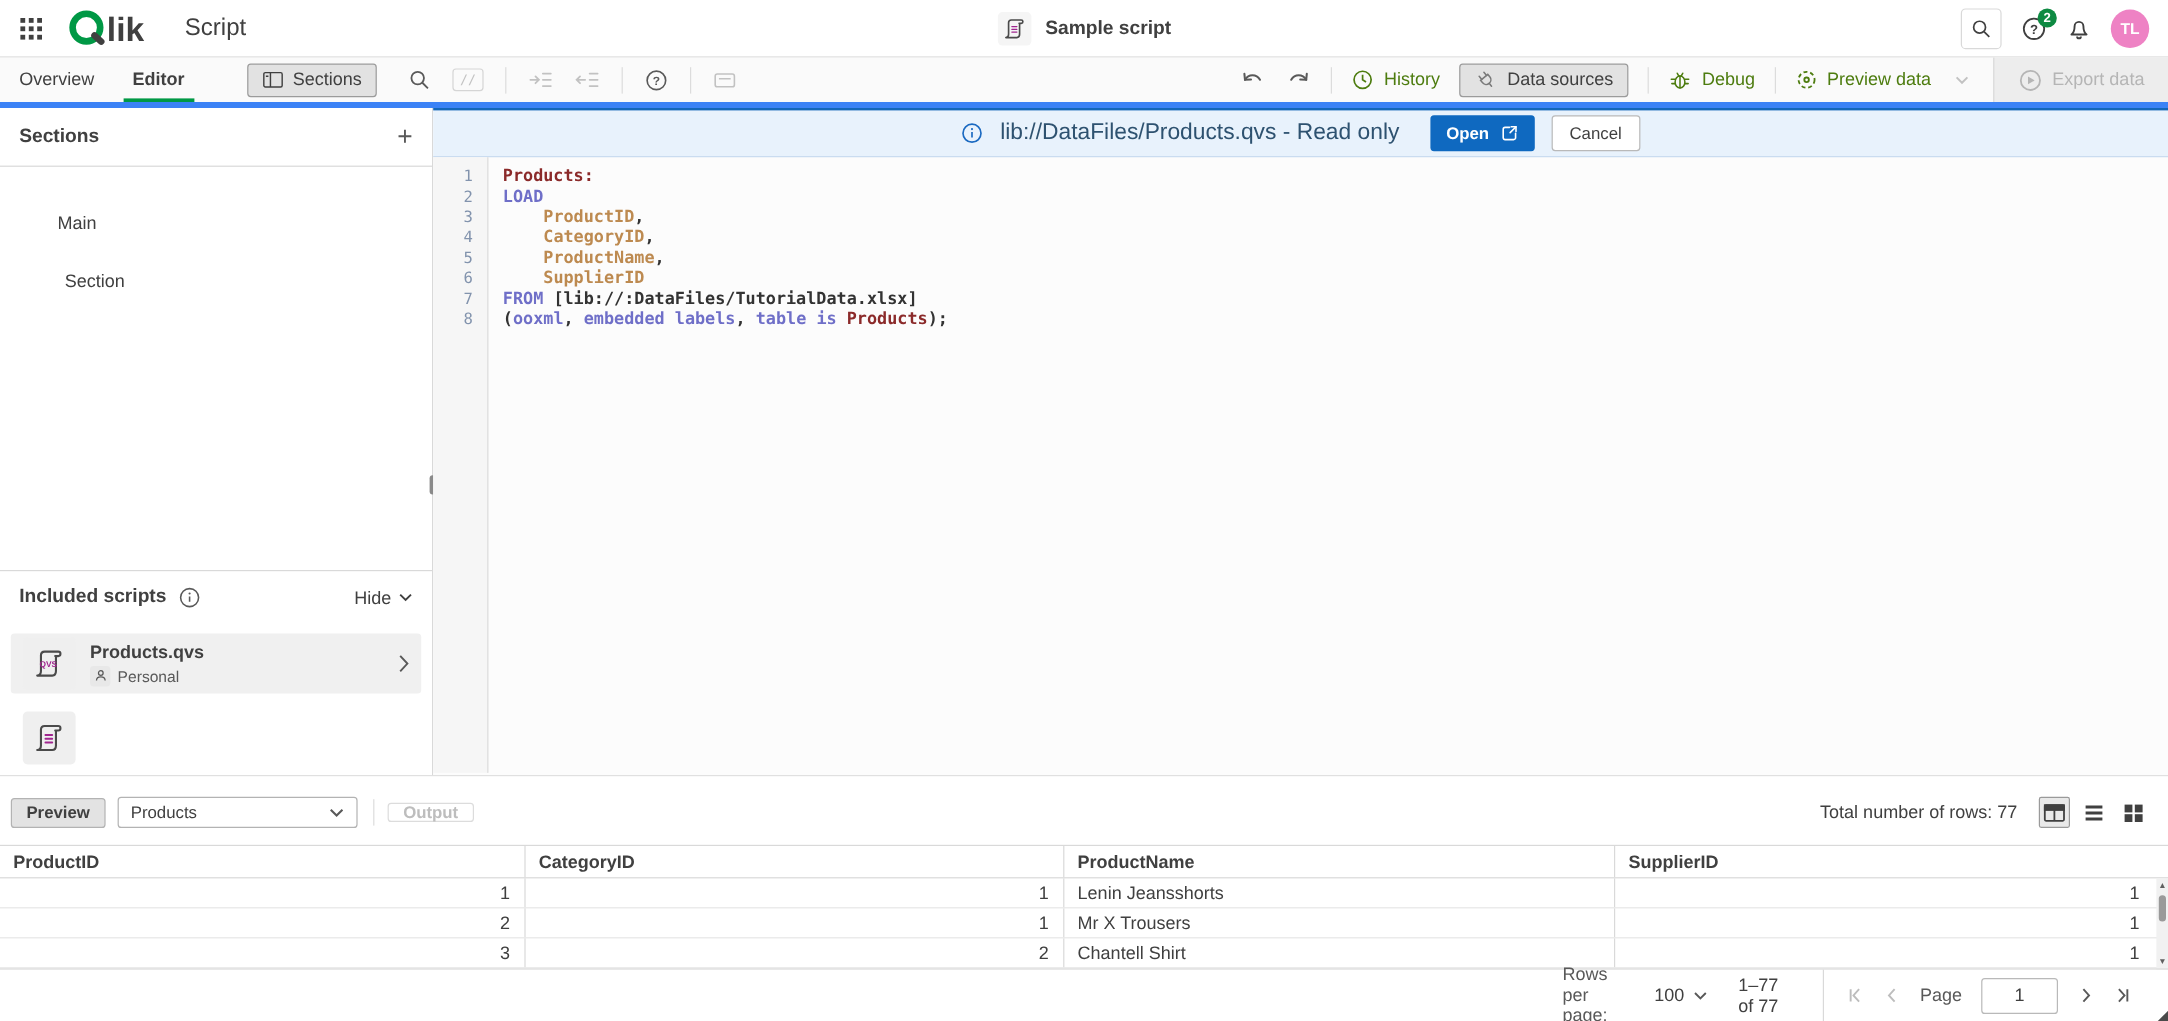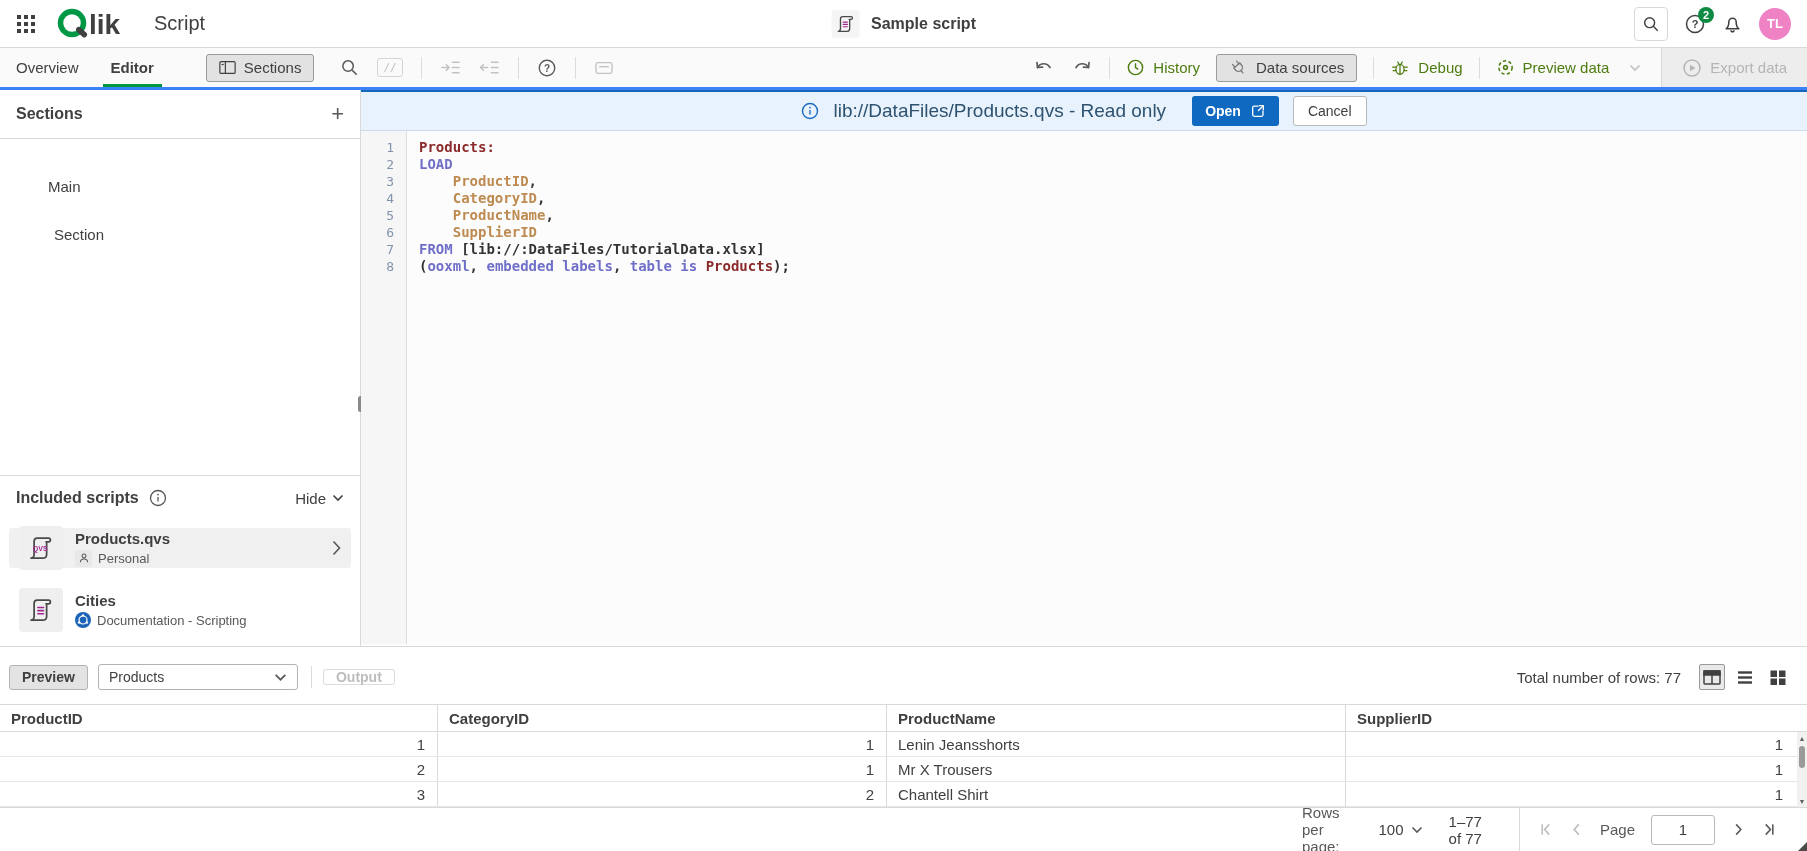--- a/index.html
+++ b/index.html
@@ -24,21 +24,21 @@
     display:flex; align-items:center; justify-content:center; background:#fff; cursor:pointer; color:#404040; }
   .icon-btn { position:relative; color:#404040; cursor:pointer; }
   .badge { position:absolute; top:-6px; right:-8px; min-width:16px; height:16px; border-radius:8px;
     background:#0e8a42; color:#fff; font-size:11px; font-weight:bold; display:flex;
     align-items:center; justify-content:center; padding:0 4px; }
   .avatar { width:32px; height:32px; border-radius:50%; background:#ee82c4; color:#fff;
     font-size:13px; font-weight:bold; display:flex; align-items:center; justify-content:center; cursor:pointer; }
 
   
   .toolbar { position:absolute; top:48px; left:0; width:1807px; height:42px; background:#fafafa;
-    border-bottom:3px solid #3b82f6; display:flex; align-items:stretch; }
+    border-bottom:5px solid #3b82f6; display:flex; align-items:stretch; }
   .tb-group { display:flex; align-items:center; gap:18px; padding-left:14px; }
   .tab { height:100%; display:flex; align-items:center; padding:0 16px; font-size:15px;
     color:#404040; position:relative; cursor:pointer; }
   .tab.active { font-weight:bold; }
   .tab.active::after { content:""; position:absolute; left:8px; right:8px; bottom:0; height:3px; background:#009845; }
   .btn { display:flex; align-items:center; gap:8px; border-radius:3px; cursor:pointer;
     font-size:15px; padding:0 12px; height:28px; }
   .btn.pressed { background:#e2e2e2; border:1px solid #9b9b9b; color:#404040; }
   .vsep { width:1px; height:22px; background:#dcdcdc; align-self:center; }
   .tool-ic { color:#595959; cursor:pointer; display:flex; align-items:center; }
@@ -58,21 +58,21 @@
     display:flex; align-items:center; justify-content:space-between; padding:0 16px; }
   .sb-title { font-size:16px; font-weight:bold; }
   .plus { font-size:22px; color:#595959; cursor:pointer; line-height:1; }
   .sb-item { position:absolute; font-size:15px; color:#404040; cursor:pointer; }
   .sb-resize { position:absolute; right:-3px; top:306px; width:5px; height:16px; border-radius:3px;
     background:#8a8a8a; cursor:ew-resize; }
   .inc-header { position:absolute; top:385px; left:0; right:0; height:45px; border-top:1px solid #d9d9d9;
     display:flex; align-items:center; padding:0 16px; }
   .inc-title { font-size:16px; font-weight:bold; margin-right:10px; }
   .hide-ctl { margin-left:auto; display:flex; align-items:center; gap:6px; font-size:15px; cursor:pointer; }
-  .script-card { position:absolute; left:9px; right:9px; height:40px; border-radius:3px;
+  .script-card { position:absolute; left:9px; right:9px; height:50px; border-radius:3px;
     display:flex; align-items:center; padding:0 10px; gap:12px; cursor:pointer; }
   .script-card.selected { background:#f0f0f0; }
   .card-icon { width:44px; height:44px; background:#efefef; border-radius:4px;
     display:flex; align-items:center; justify-content:center; }
   .card-text { display:flex; flex-direction:column; gap:3px; }
   .card-title { font-size:15px; font-weight:bold; color:#404040; }
   .card-sub { display:flex; align-items:center; gap:6px; font-size:13px; color:#595959; }
   .sub-badge { width:17px; height:17px; background:#e8e8e8; border-radius:3px;
     display:flex; align-items:center; justify-content:center; color:#595959; }
   .card-chev { margin-left:auto; color:#595959; }
@@ -380,35 +380,20 @@
     </div>
   </div>
 
   <div class="script-card" style="top:500px;">
     <div class="card-icon">
       <svg width="30" height="32" viewBox="0 0 24 24" fill="none" stroke="#4a4a4a" stroke-width="1.4" stroke-linecap="round" stroke-linejoin="round">
         <path d="M9 4h9c2 0 2 3 0 3h-2M9 4C7.3 4 6.5 5 6.5 6.5V17c0 2-1 3-2.5 3H14c1.7 0 2.5-1 2.5-3V7"></path>
         <path d="M9.5 10h4.5M9.5 12.5h4.5M9.5 15h4.5" stroke="#a0268f" stroke-width="1.3"></path>
       </svg>
     </div>
-    <div class="card-text">
-      <div class="card-title">Cities</div>
-      <div class="card-sub">
-        <span>
-          <svg width="16" height="16" viewBox="0 0 16 16">
-            <circle cx="8" cy="8" r="8" fill="#1b63b7"></circle>
-            <circle cx="8" cy="8" r="4" fill="none" stroke="#fff" stroke-width="1.2"></circle>
-            <circle cx="8" cy="3.4" r="1.2" fill="#fff"></circle>
-              <circle cx="4" cy="10.6" r="1.2" fill="#fff"></circle>
-              <circle cx="12" cy="10.6" r="1.2" fill="#fff"></circle>
-          </svg>
-        </span>
-        <span>Documentation - Scripting</span>
-      </div>
-    </div>
   </div>
 </div>
 
 <div class="editor">
   <div class="banner">
     <svg width="18" height="18" viewBox="0 0 18 18" fill="none" stroke="#1b6ac1" stroke-width="1.4">
       <circle cx="9" cy="9" r="7.5"></circle>
         <line x1="9" y1="8" x2="9" y2="12.5"></line>
         <circle cx="9" cy="5.6" r="0.9" fill="#1b6ac1" stroke="none"></circle>
     </svg>

